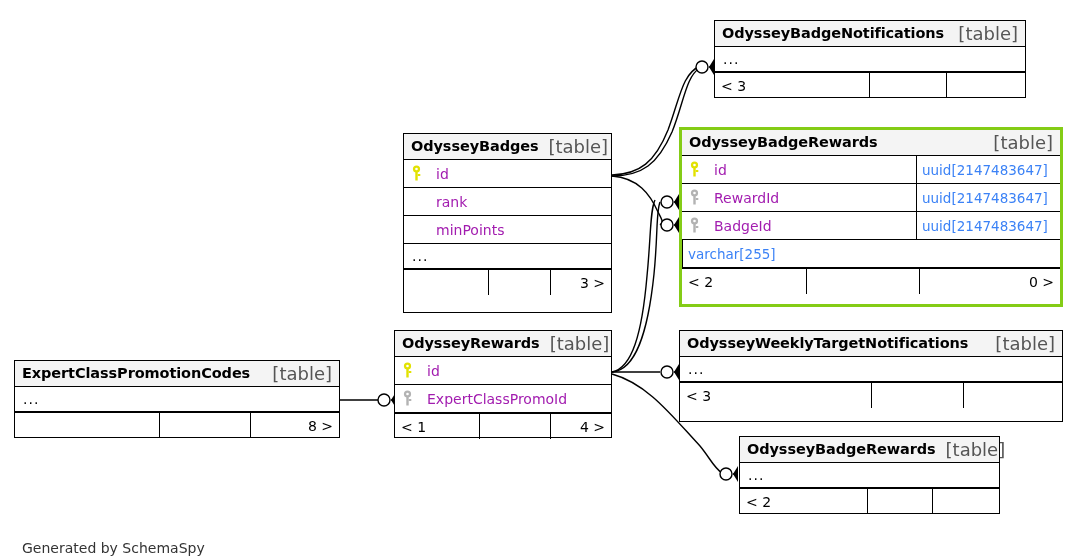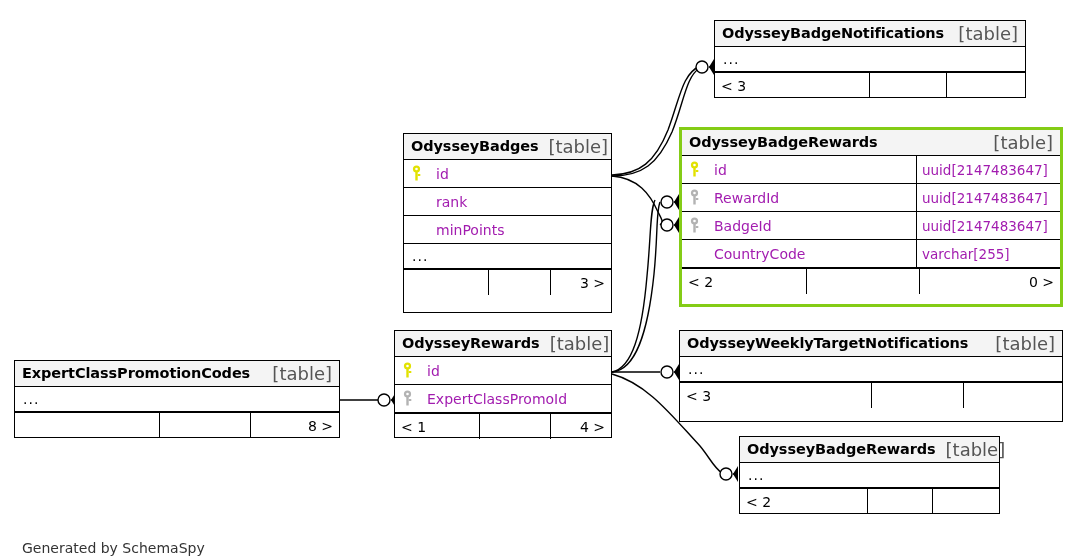--- a/index.html
+++ b/index.html
@@ -17,21 +17,21 @@
   .tbl-title{font-weight:bold;font-size:14.5px;color:#000000;white-space:nowrap;letter-spacing:-0.1px;}
   .tbl-tag{font-size:18px;color:#555555;white-space:nowrap;padding-left:10px;}
 
   .row{display:flex;align-items:center;border-bottom:1px solid #000000;
        height:28px;box-sizing:border-box;}
   .row:last-child{border-bottom:none;}
   .row .namecell{flex:1 1 auto;display:flex;align-items:center;min-width:0;
        padding-left:7px;box-sizing:border-box;}
   .row .typecell{flex:0 0 auto;border-left:1px solid #000000;height:100%;
        display:flex;align-items:center;padding:0 5px;box-sizing:border-box;
-       font-size:13.5px;color:#a21caf;white-space:nowrap;}
+       font-size:13.5px;color:#3b82f6;white-space:nowrap;}
   .colname{font-size:14px;color:#a21caf;white-space:nowrap;}
   .ellip{font-size:14px;color:#000000;letter-spacing:1px;padding-left:1px;}
 
   .keyicon{width:16px;height:18px;flex:0 0 16px;margin-right:9px;position:relative;}
   .keyicon svg{display:block;}
 
   .footrow{display:flex;height:26px;box-sizing:border-box;border-top:1px solid #000000;}
   .footcell{display:flex;align-items:center;font-size:14px;color:#000000;
             box-sizing:border-box;padding:0 6px;}
   .footcell.c1{flex:0 0 auto;justify-content:flex-start;border-right:1px solid #000000;}
@@ -202,24 +202,20 @@
               <rect x="4.3" y="6.5" width="2.4" height="9" fill="#b3b3b3"></rect>
               <rect x="6.7" y="9" width="2.6" height="2" fill="#b3b3b3"></rect>
             </svg>
         </span>
         <span class="colname">BadgeId</span>
       </div>
       <div class="typecell" style="width:144px;">uuid[2147483647]</div>
     </div>
 
     <div class="row">
-      <div class="namecell">
-        <span class="keyicon"></span>
-        <span class="colname">CountryCode</span>
-      </div>
       <div class="typecell" style="width:144px;">varchar[255]</div>
     </div>
 
     <div class="footrow">
       <div class="footcell c1" style="width:125px;">&lt; 2</div>
       <div class="footcell c2"></div>
       <div class="footcell c3" style="width:140px;">0 &gt;</div>
     </div>
   </div>
 

